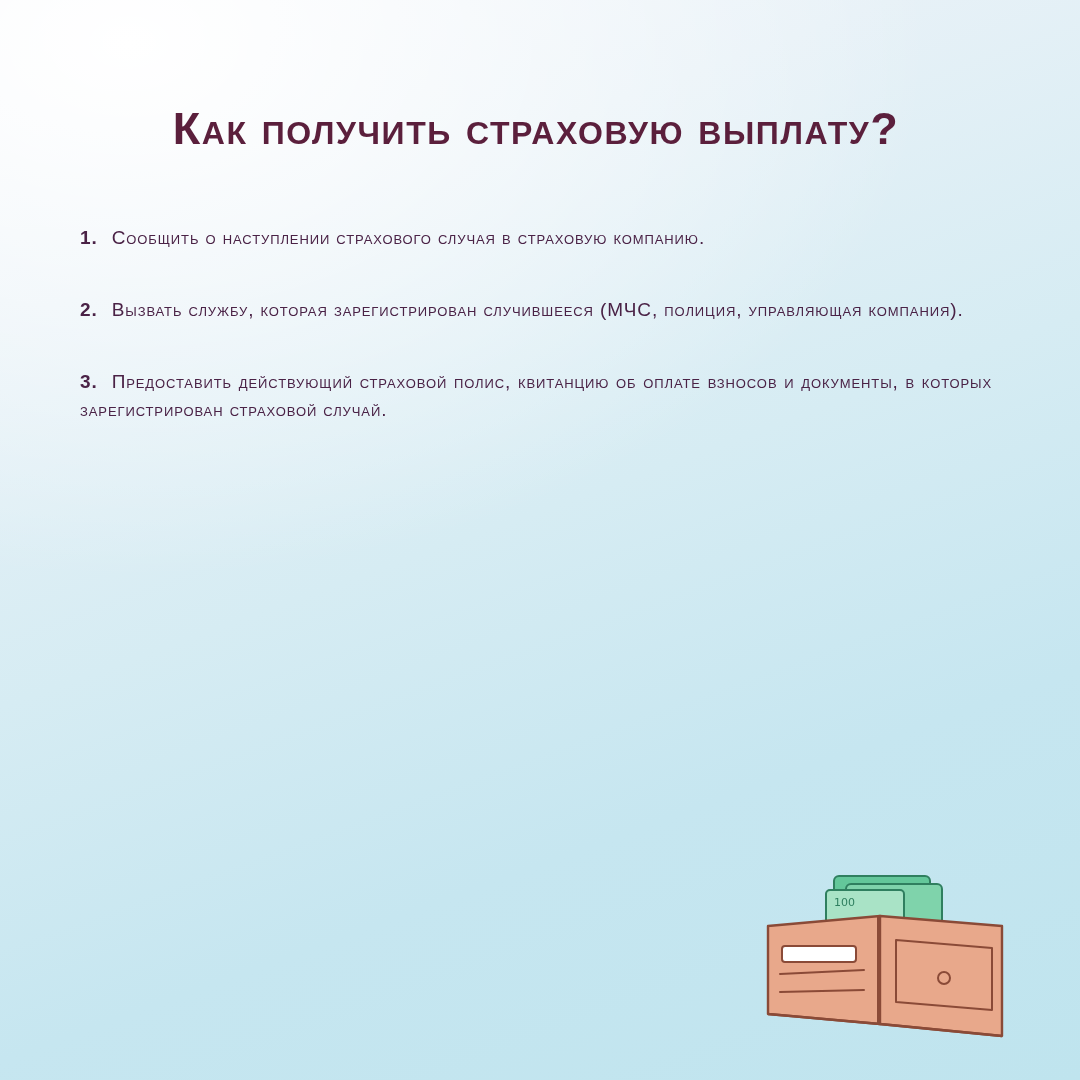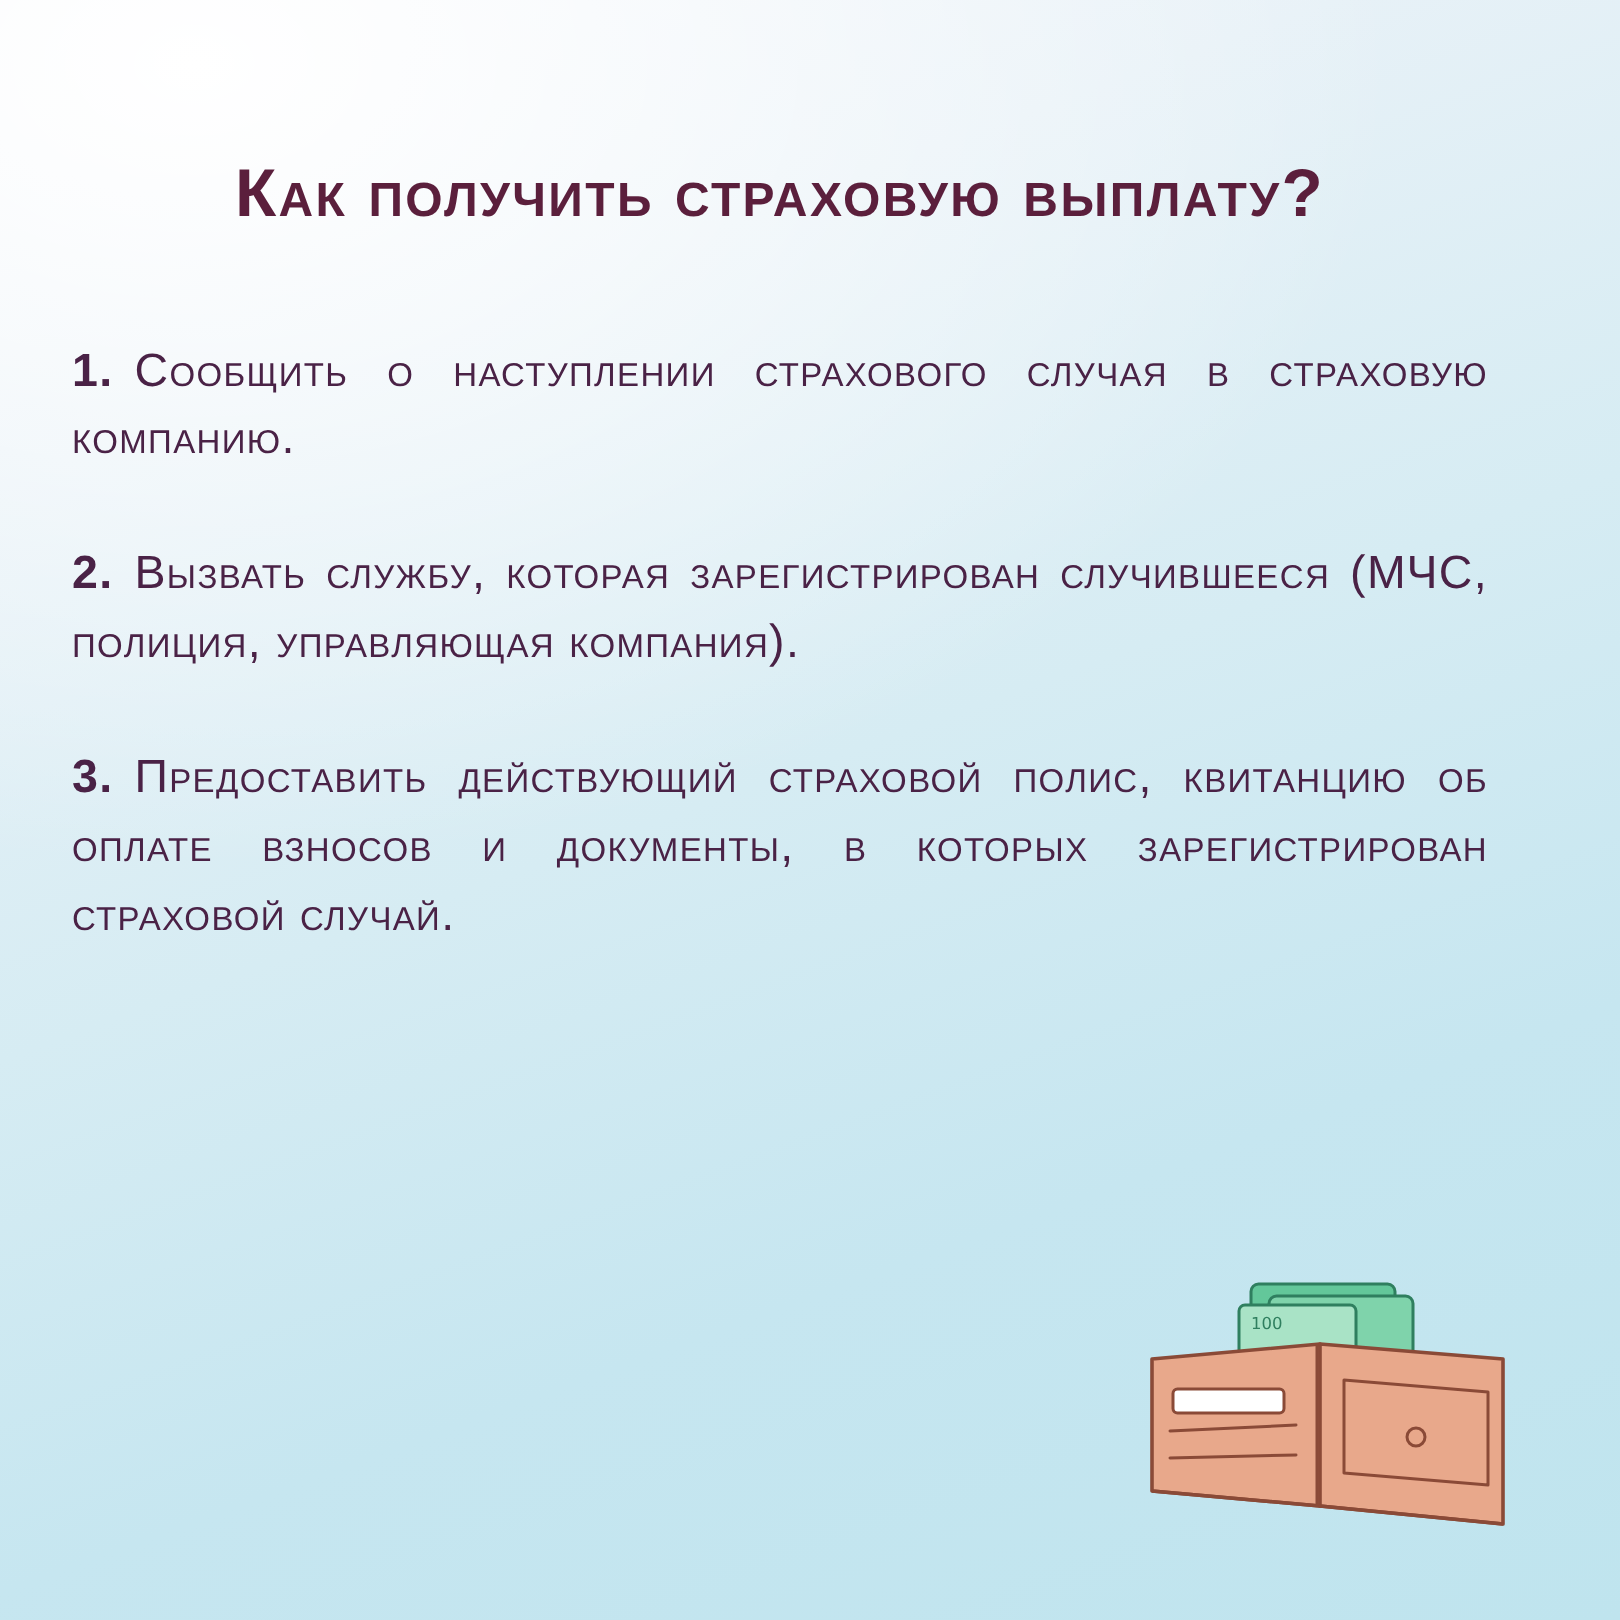--- a/index.html
+++ b/index.html
@@ -23,55 +23,55 @@
   .slide::before {
     content: "";
     position: absolute;
     left: 0; top: 0; right: 0; bottom: 0;
     background: radial-gradient(120% 80% at 12% 4%, #ffffff 0%, rgba(255,255,255,0.55) 28%, rgba(255,255,255,0) 62%);
     pointer-events: none;
   }
   .content {
     position: relative;
     z-index: 2;
-    padding: 104px 88px 0 48px;
+    padding: 104px 88px 0 80px;
   }
   .title {
     color: #5b1f3c;
     font-size: 45px;
     line-height: 1.1;
     letter-spacing: 1.6px;
     font-weight: 700;
     font-variant: small-caps;
     text-align: center;
     margin: 0 0 70px 0;
     white-space: nowrap;
   }
   .para {
     color: #4a2246;
-    font-size: 31px;
+    font-size: 19px;
     line-height: 1.48;
     letter-spacing: 0.9px;
     font-variant: small-caps;
     font-weight: 500;
     text-align: justify;
     text-align-last: left;
     margin: 0 0 44px 0;
   }
   .para .num {
     font-weight: 600;
     margin-right: 14px;
   }
   .para:last-child {
     margin-bottom: 16px;
   }
   .wallet {
     position: absolute;
     right: 70px;
-    bottom: 50px;
+    bottom: 30px;
     width: 250px;
     height: 180px;
     z-index: 3;
   }
 </style>
 </head>
 <body>
 
 <div class="slide">
 

